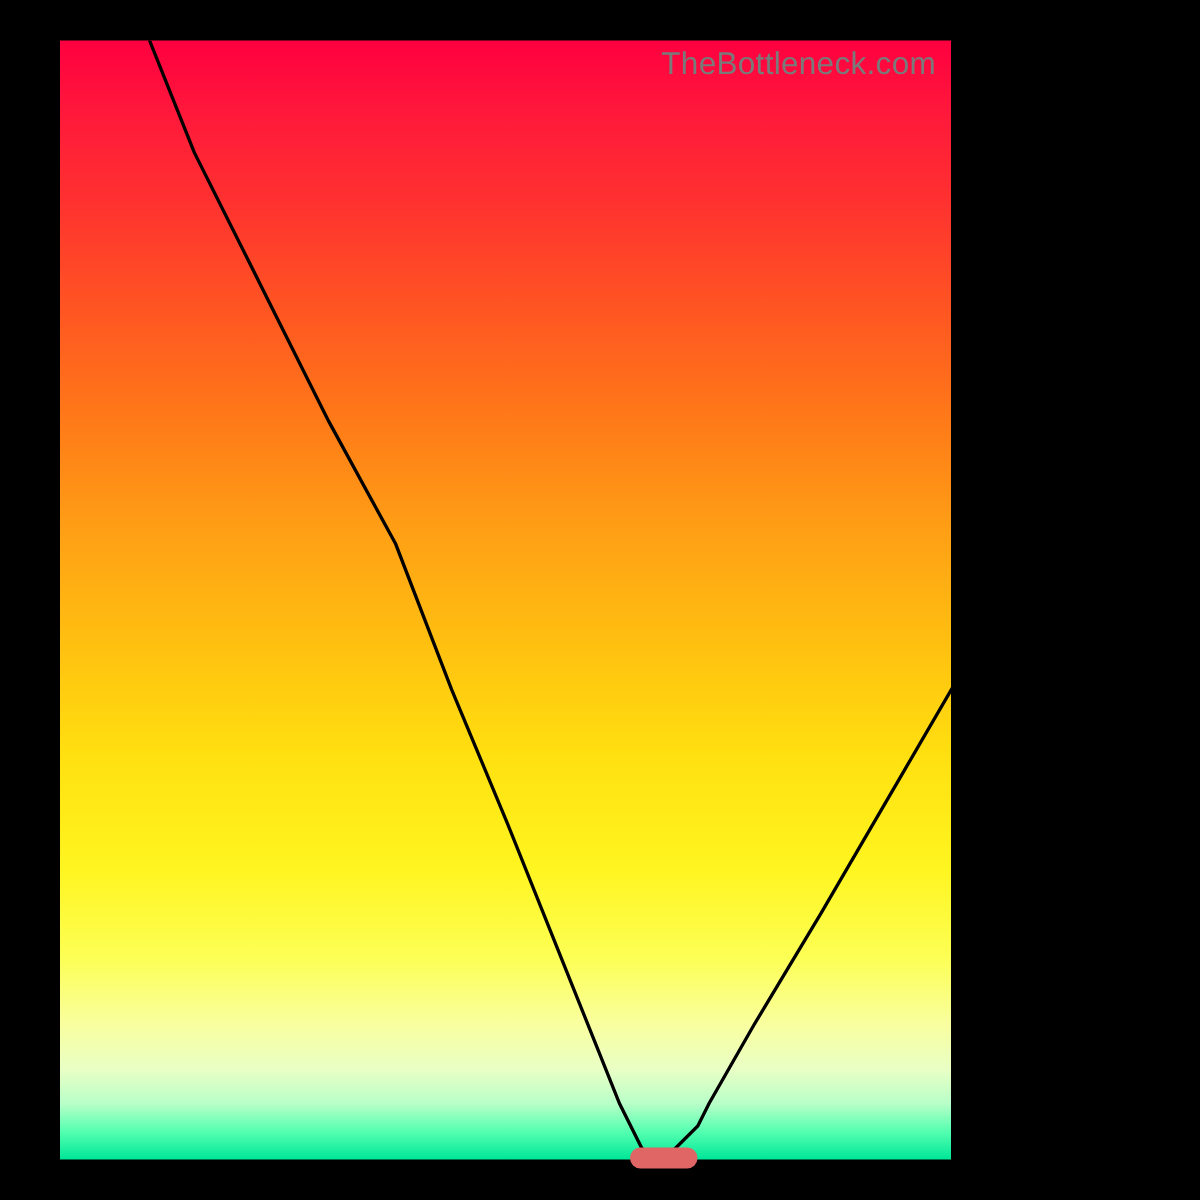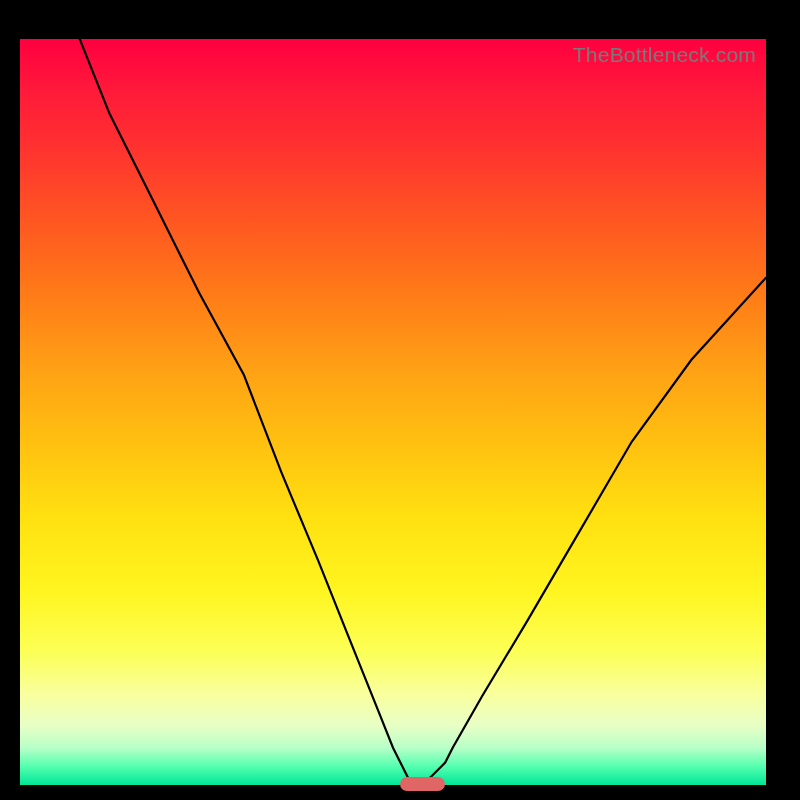--- a/index.html
+++ b/index.html
@@ -14,43 +14,42 @@
   .frame {
     position: absolute;
     left: 0;
     top: 0;
     width: 800px;
     height: 800px;
     background: #000;
   }
   .plot {
     position: absolute;
-    left: 20px;
+    left: 40px;
     top: 27px;
-    width: 746px;
+    width: 594px;
     height: 746px;
     background: linear-gradient(
       to bottom,
       #ff0040 0%,
       #ff1a3a 7%,
       #ff3030 14%,
       #ff5522 24%,
       #ff7a18 34%,
       #ffa015 44%,
       #ffc010 54%,
       #ffe010 64%,
       #fff520 74%,
       #fcff55 82%,
       #f9ffa0 88%,
       #e8ffc5 92%,
       #b8ffc8 95%,
       #55ffb0 97.5%,
       #00e698 100%
     );
-    margin-top: 12px;
   }
   .watermark {
     position: absolute;
     top: 4px;
     right: 10px;
     color: #7a7a7a;
     font-size: 21px;
     font-weight: 500;
     letter-spacing: 0.2px;
     user-select: none;

